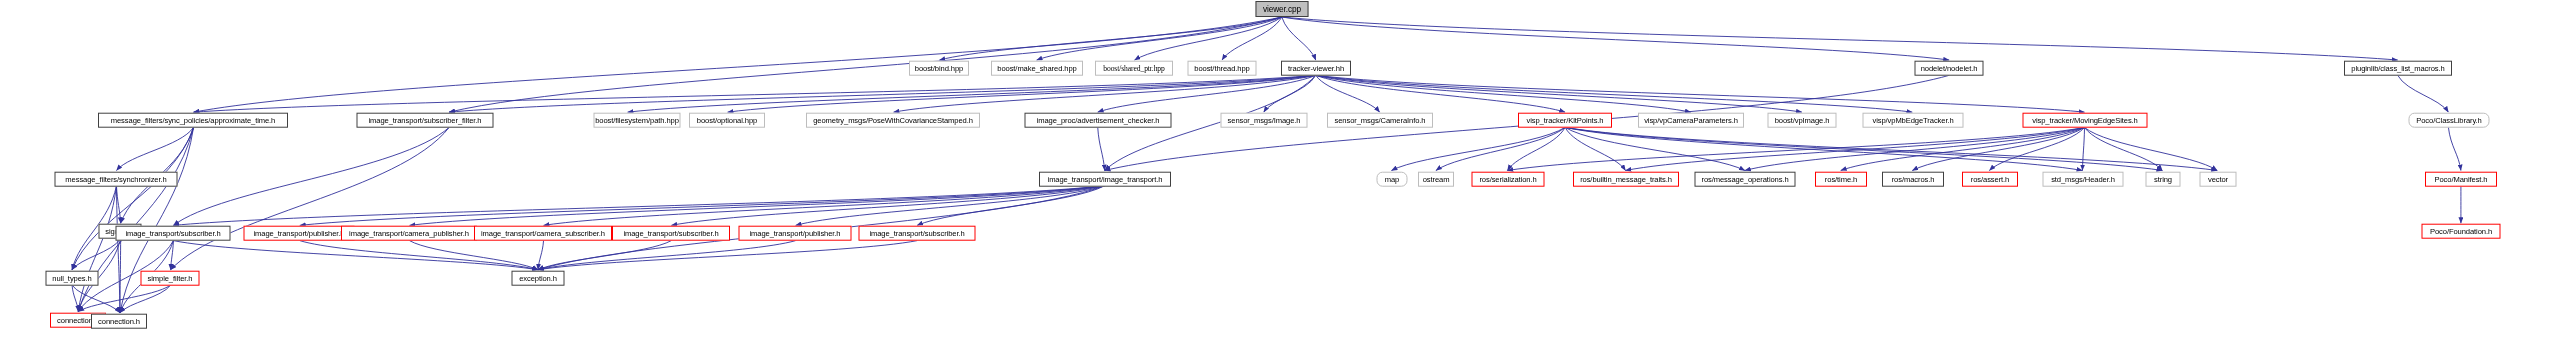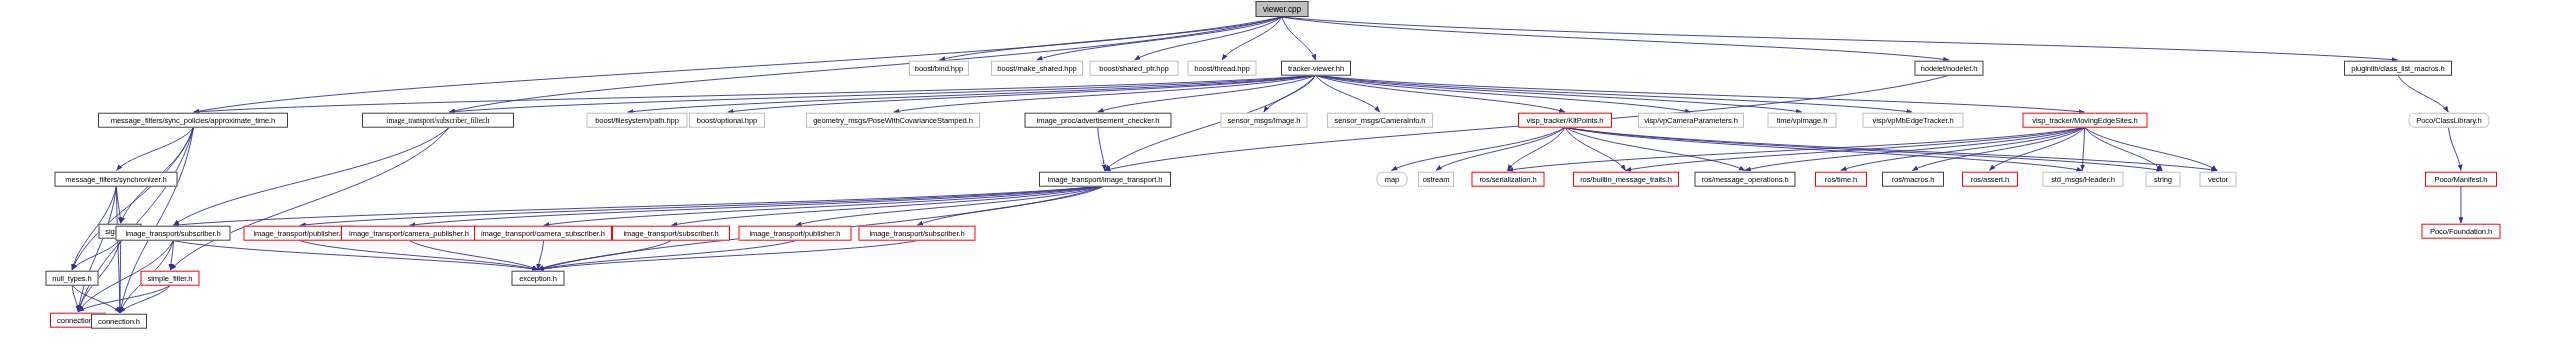--- a/index.html
+++ b/index.html
@@ -157,42 +157,42 @@
   <div id="node-layer">
       <div class="node root" style="left: 1282px; top: 9px; width: 53px;">
         <span>viewer.cpp</span>
       </div>
       <div class="node grey" style="left: 939px; top: 68px; width: 60px;">
         <span>boost/bind.hpp</span>
       </div>
       <div class="node grey" style="left: 1037px; top: 68px; width: 92px;">
         <span>boost/make_shared.hpp</span>
       </div>
-      <div class="node grey" style="left: 1134px; top: 68px; width: 89px;">
+      <div class="node grey" style="left: 1134px; top: 68px; width: 78px; font-family: Liberation Serif, serif;">
         <span>boost/shared_ptr.hpp</span>
       </div>
       <div class="node grey" style="left: 1222px; top: 68px; width: 69px;">
         <span>boost/thread.hpp</span>
       </div>
       <div class="node black" style="left: 1316px; top: 68px; width: 70px;">
         <span>tracker-viewer.hh</span>
       </div>
       <div class="node black" style="left: 1949px; top: 68px; width: 69px;">
         <span>nodelet/nodelet.h</span>
       </div>
       <div class="node black" style="left: 2398px; top: 68px; width: 108px;">
         <span>pluginlib/class_list_macros.h</span>
       </div>
       <div class="node black" style="left: 193px; top: 120px; width: 190px;">
         <span>message_filters/sync_policies/approximate_time.h</span>
       </div>
-      <div class="node black" style="left: 438px; top: 120px; width: 152px; font-family: Liberation Serif, serif;">
+      <div class="node black" style="left: 425px; top: 120px; width: 137px;">
         <span>image_transport/subscriber_filter.h</span>
       </div>
-      <div class="node grey" style="left: 637px; top: 120px; width: 101px;">
+      <div class="node grey" style="left: 637px; top: 120px; width: 87px;">
         <span>boost/filesystem/path.hpp</span>
       </div>
       <div class="node grey" style="left: 727px; top: 120px; width: 76px;">
         <span>boost/optional.hpp</span>
       </div>
       <div class="node grey" style="left: 893px; top: 120px; width: 174px;">
         <span>geometry_msgs/PoseWithCovarianceStamped.h</span>
       </div>
       <div class="node black" style="left: 1098px; top: 120px; width: 147px;">
         <span>image_proc/advertisement_checker.h</span>
@@ -203,21 +203,21 @@
       <div class="node grey" style="left: 1380px; top: 120px; width: 106px;">
         <span>sensor_msgs/CameraInfo.h</span>
       </div>
       <div class="node red" style="left: 1565px; top: 120px; width: 94px;">
         <span>visp_tracker/KltPoints.h</span>
       </div>
       <div class="node grey" style="left: 1691px; top: 120px; width: 106px;">
         <span>visp/vpCameraParameters.h</span>
       </div>
       <div class="node grey" style="left: 1802px; top: 120px; width: 69px;">
-        <span>time/vpImage.h</span>
+        <span>boost/vpImage.h</span>
       </div>
       <div class="node grey" style="left: 1913px; top: 120px; width: 101px;">
         <span>visp/vpMbEdgeTracker.h</span>
       </div>
       <div class="node red" style="left: 2085px; top: 120px; width: 125px;">
         <span>visp_tracker/MovingEdgeSites.h</span>
       </div>
       <div class="node grey" style="left: 2449px; top: 120px; width: 81px; border-radius: 6px;">
         <span>Poco/ClassLibrary.h</span>
       </div>

